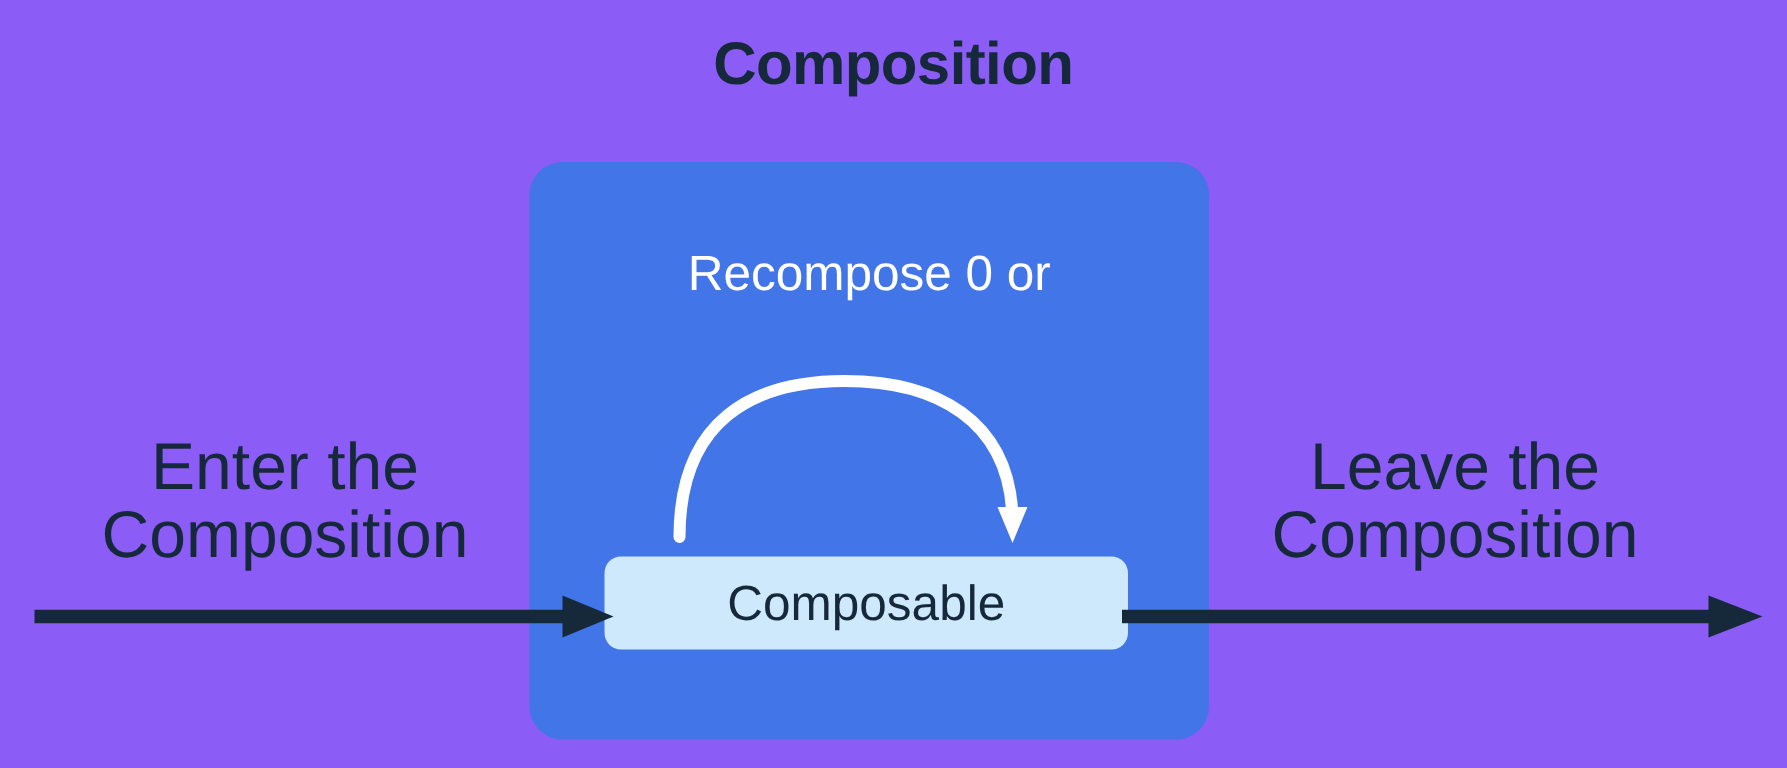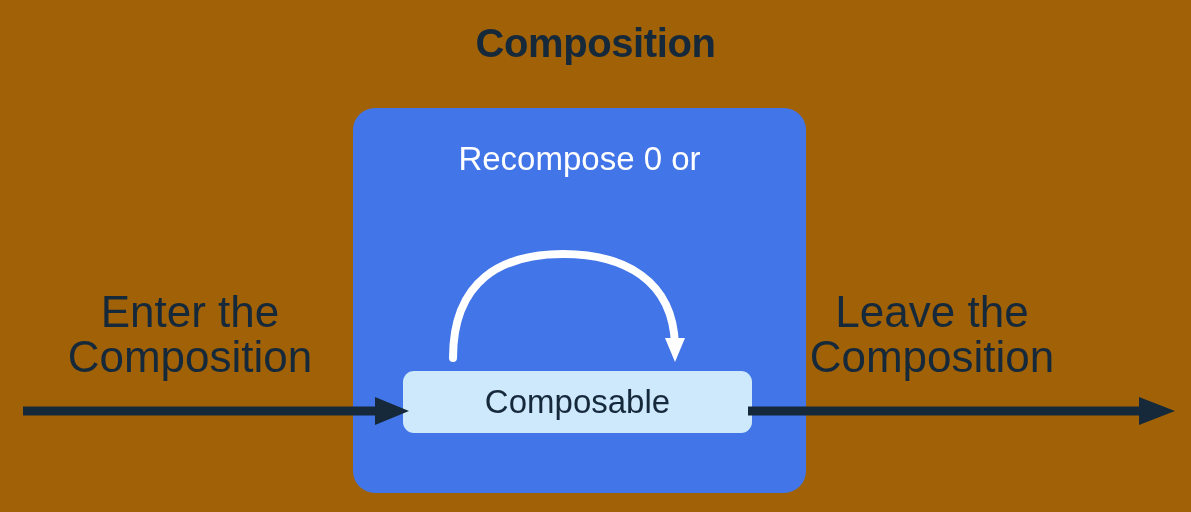--- a/index.html
+++ b/index.html
@@ -7,21 +7,21 @@
     padding: 0;
     background: #ffffff;
   }
   body {
     font-family: "Liberation Sans", sans-serif;
   }
   #canvas {
     position: relative;
     width: 1191px;
     height: 512px;
-    background: #a16207;
+    background: #8b5cf6;
     overflow: hidden;
   }
 
   
   #diagram-title {
     position: absolute;
     left: 0;
     top: 19px;
     width: 1191px;
     text-align: center;
@@ -41,21 +41,21 @@
     width: 453px;
     height: 385px;
     background: #4275e8;
     border-radius: 22px;
   }
 
   
   #recompose-caption {
     position: absolute;
     left: 353px;
-    top: 136px;
+    top: 159px;
     width: 453px;
     text-align: center;
     color: #ffffff;
     font-size: 33px;
     line-height: 45px;
     font-weight: 400;
   }
   #recompose-caption .cap-line {
     display: block;
   }
@@ -100,21 +100,21 @@
     line-height: 45px;
     font-weight: 400;
   }
   .side-label .cap-line { display: block; }
   #enter-label {
     left: 30px;
     top: 289px;
     width: 320px;
   }
   #leave-label {
-    left: 772px;
+    left: 810px;
     top: 289px;
     width: 320px;
   }
 
   
   #enter-arrow {
     position: absolute;
     left: 20px;
     top: 392px;
     width: 390px;

